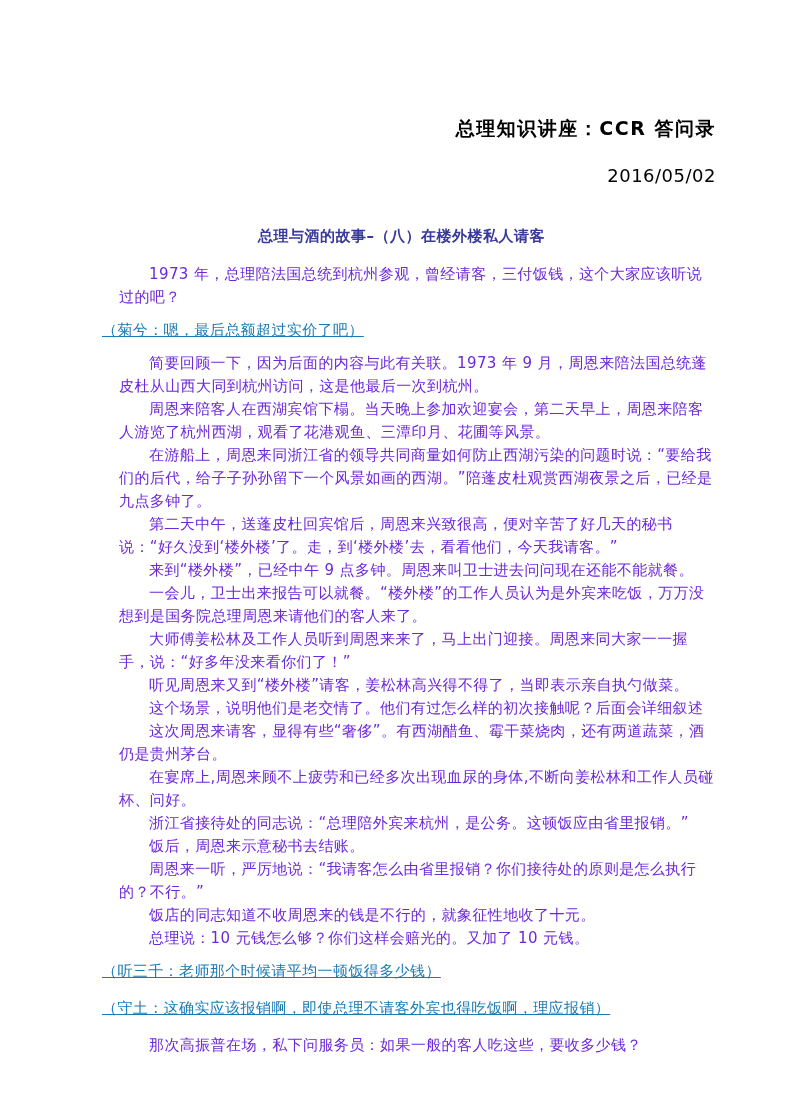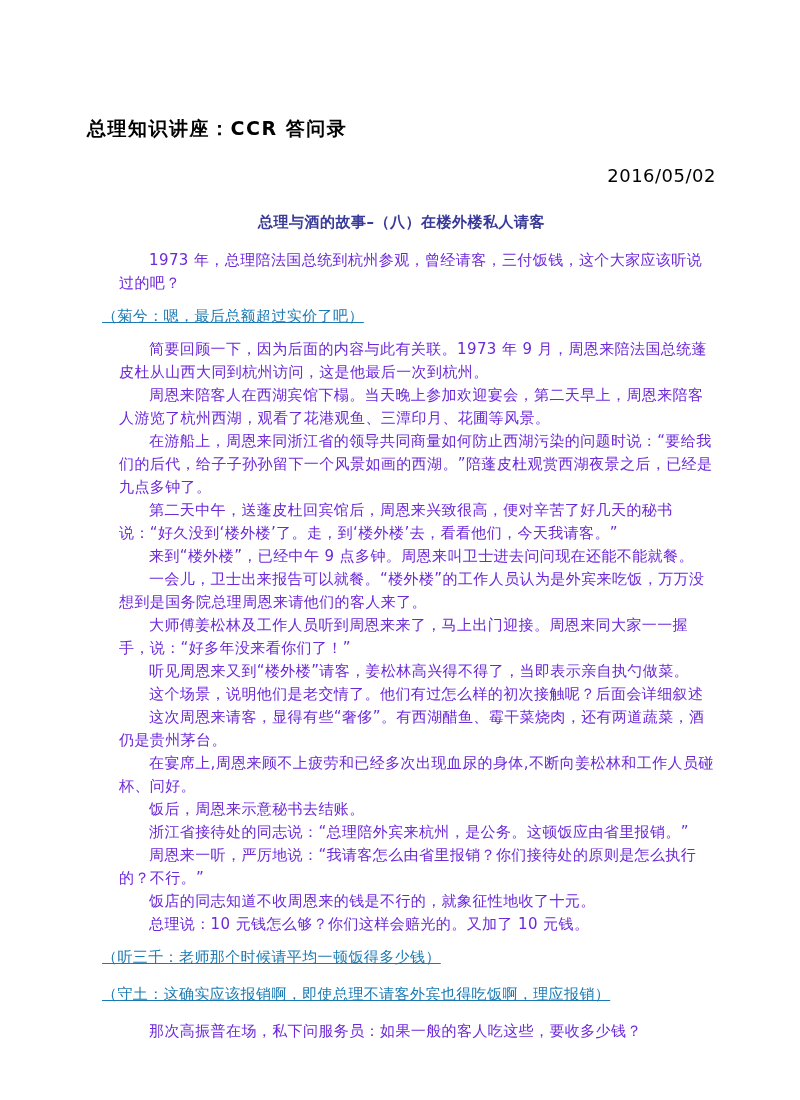--- a/index.html
+++ b/index.html
@@ -16,36 +16,36 @@
   }
   .doc {
     box-sizing: border-box;
     width: 800px;
     height: 1100px;
     padding: 116px 84px 0 87px;
   }
   .title {
     font-size: 19px;
     font-weight: bold;
-    text-align: left;
+    text-align: right;
     letter-spacing: 1.5px;
     line-height: 24px;
   }
   .date {
     font-size: 18px;
     text-align: right;
     margin-top: 24px;
     line-height: 24px;
     letter-spacing: 0.5px;
   }
   .section-heading {
     font-size: 15px;
     font-weight: bold;
     text-align: center;
-    margin-top: 24px;
+    margin-top: 38px;
     line-height: 20px;
     letter-spacing: 0.5px;
     color: #3A3A9A;
   }
   .content {
     margin-top: 17px;
     font-size: 15px;
     line-height: 23px;
     letter-spacing: 0.4px;
   }
@@ -85,22 +85,22 @@
     <p class="para">周恩来陪客人在西湖宾馆下榻。当天晚上参加欢迎宴会，第二天早上，周恩来陪客人游览了杭州西湖，观看了花港观鱼、三潭印月、花圃等风景。</p>
     <p class="para">在游船上，周恩来同浙江省的领导共同商量如何防止西湖污染的问题时说：“要给我们的后代，给子子孙孙留下一个风景如画的西湖。”陪蓬皮杜观赏西湖夜景之后，已经是九点多钟了。</p>
     <p class="para">第二天中午，送蓬皮杜回宾馆后，周恩来兴致很高，便对辛苦了好几天的秘书说：“好久没到‘楼外楼’了。走，到‘楼外楼’去，看看他们，今天我请客。”</p>
     <p class="para">来到“楼外楼”，已经中午 9 点多钟。周恩来叫卫士进去问问现在还能不能就餐。</p>
     <p class="para">一会儿，卫士出来报告可以就餐。“楼外楼”的工作人员认为是外宾来吃饭，万万没想到是国务院总理周恩来请他们的客人来了。</p>
     <p class="para">大师傅姜松林及工作人员听到周恩来来了，马上出门迎接。周恩来同大家一一握手，说：“好多年没来看你们了！”</p>
     <p class="para">听见周恩来又到“楼外楼”请客，姜松林高兴得不得了，当即表示亲自执勺做菜。</p>
     <p class="para">这个场景，说明他们是老交情了。他们有过怎么样的初次接触呢？后面会详细叙述</p>
     <p class="para">这次周恩来请客，显得有些“奢侈”。有西湖醋鱼、霉干菜烧肉，还有两道蔬菜，酒仍是贵州茅台。</p>
     <p class="para">在宴席上,周恩来顾不上疲劳和已经多次出现血尿的身体,不断向姜松林和工作人员碰杯、问好。</p>
+    <p class="para">浙江省接待处的同志说：“总理陪外宾来杭州，是公务。这顿饭应由省里报销。”</p>
     <p class="para">饭后，周恩来示意秘书去结账。</p>
-    <p class="para">浙江省接待处的同志说：“总理陪外宾来杭州，是公务。这顿饭应由省里报销。”</p>
     <p class="para">周恩来一听，严厉地说：“我请客怎么由省里报销？你们接待处的原则是怎么执行的？不行。”</p>
     <p class="para">饭店的同志知道不收周恩来的钱是不行的，就象征性地收了十元。</p>
     <p class="para">总理说：10 元钱怎么够？你们这样会赔光的。又加了 10 元钱。</p>
     <p class="comment gap-below">（听三千：老师那个时候请平均一顿饭得多少钱）</p>
     <p class="comment gap-below">（守土：这确实应该报销啊，即使总理不请客外宾也得吃饭啊，理应报销）</p>
     <p class="para">那次高振普在场，私下问服务员：如果一般的客人吃这些，要收多少钱？</p>
   </div>
 
 </div>
 

